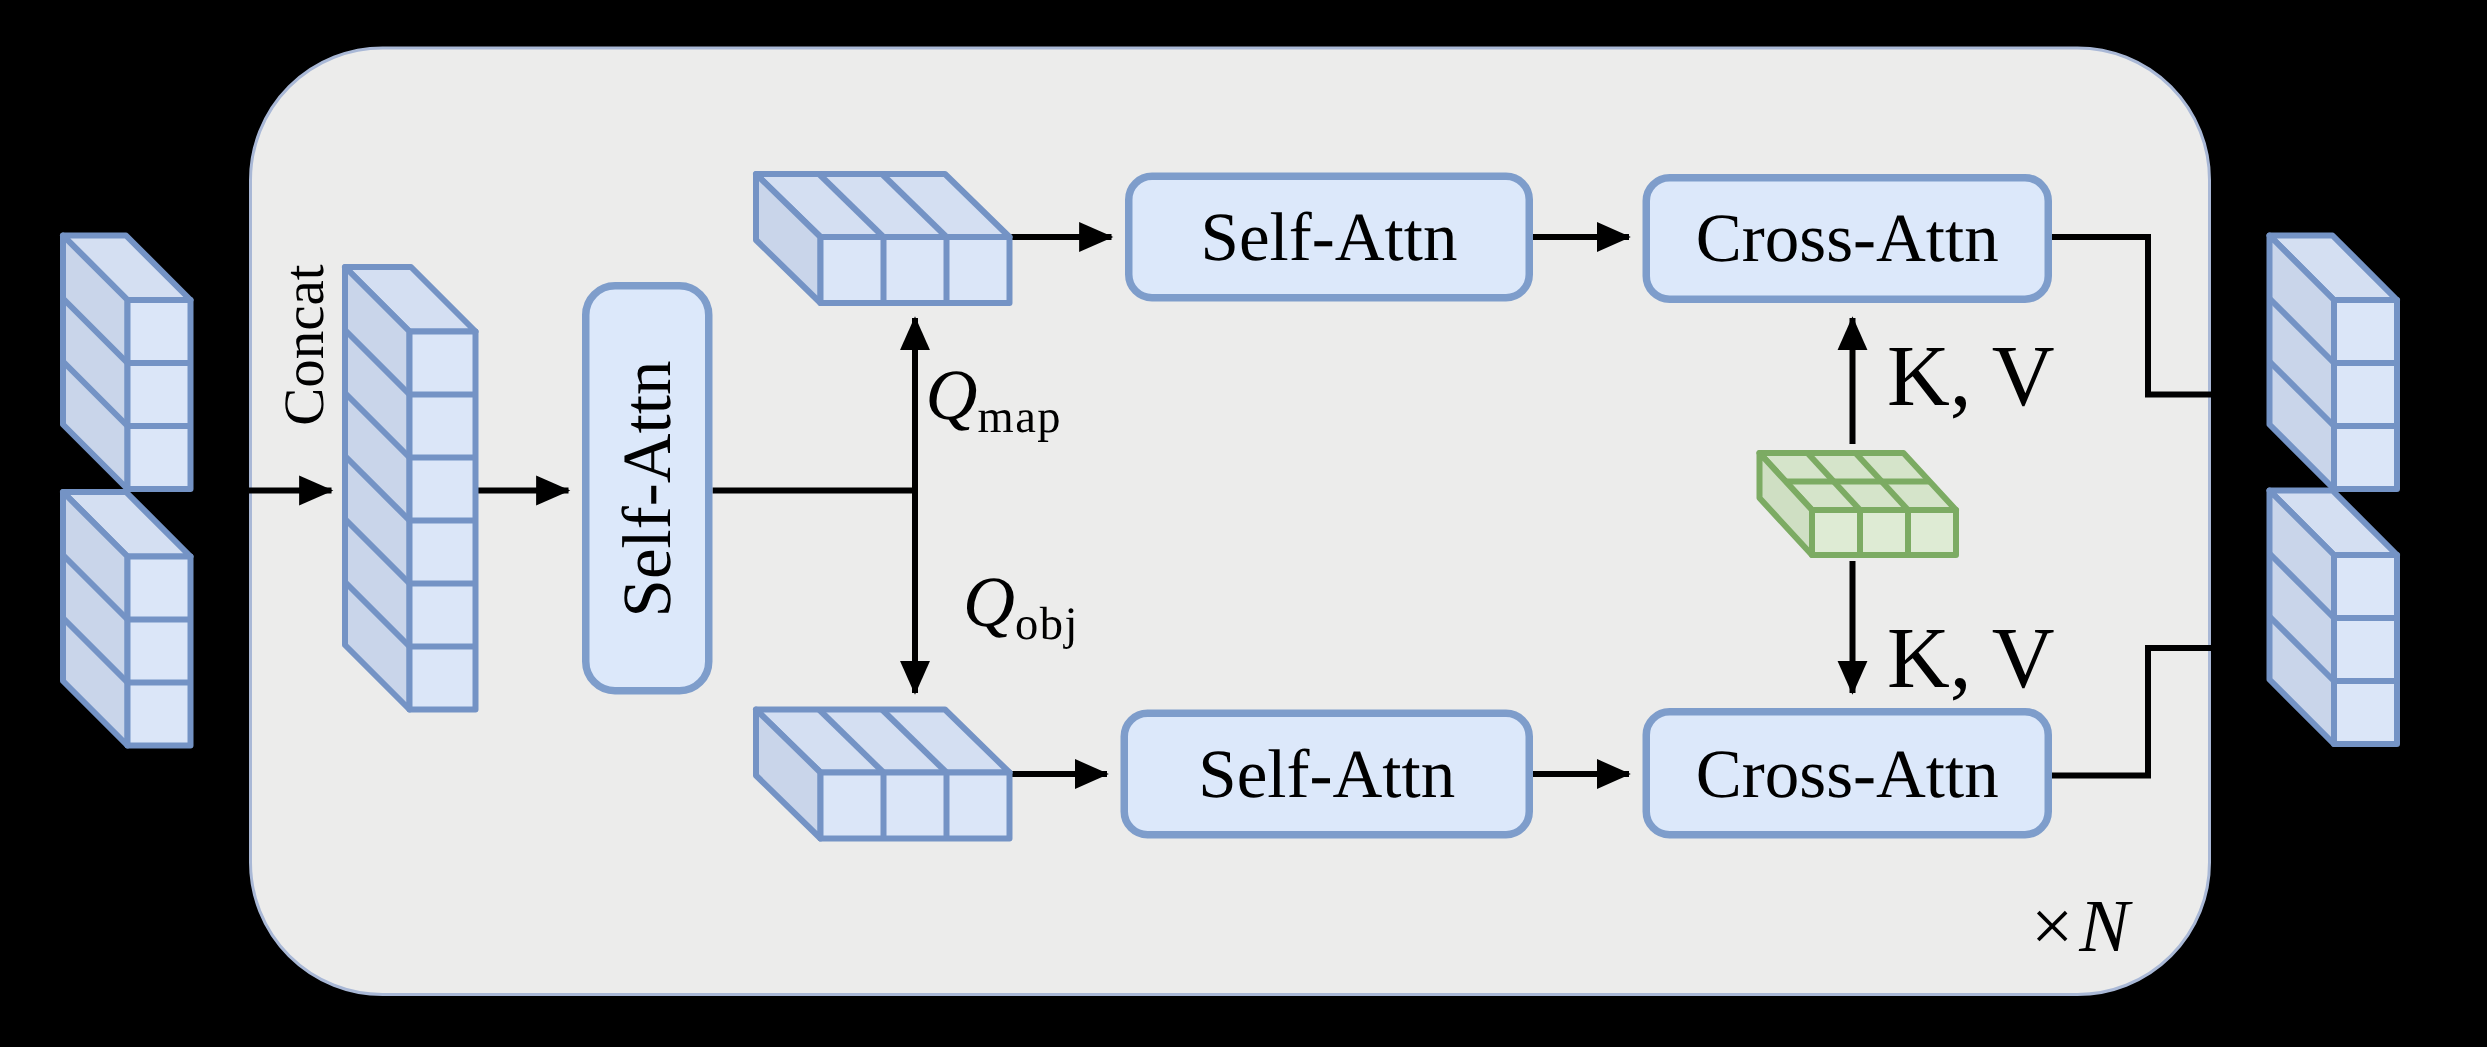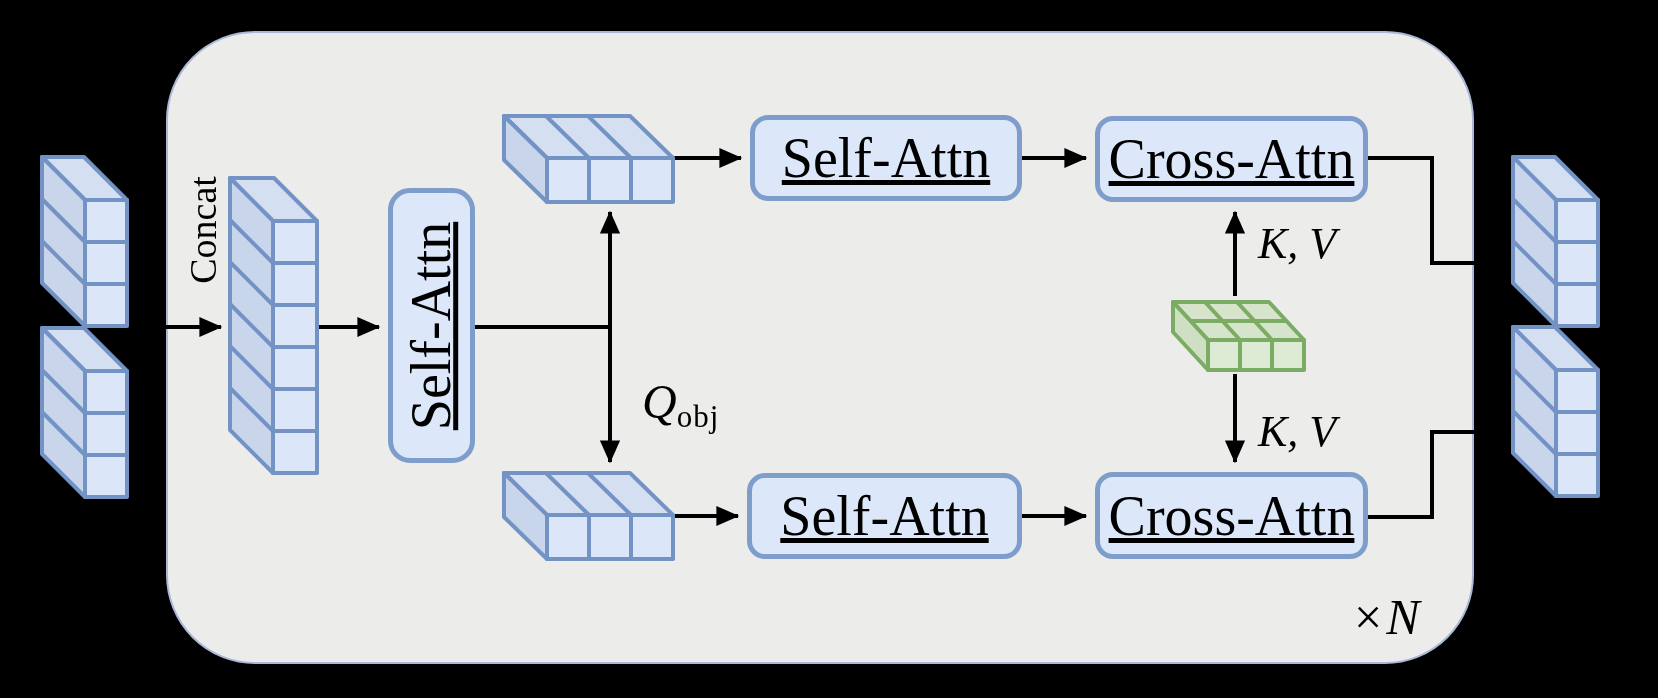--- a/index.html
+++ b/index.html
@@ -3,30 +3,30 @@
 <meta charset="utf-8">
 <style>
   html,body{margin:0;padding:0;background:#000;}
   .canvas{position:relative;width:1658px;height:698px;background:#000;overflow:hidden;
           font-family:"Liberation Serif", serif;color:#000;}
   .canvas svg{position:absolute;left:0;top:0;}
 
   
   .attn-box{position:absolute;background:#dce8fa;border:5px solid #7e9dcb;border-radius:18px;
             box-sizing:border-box;display:flex;align-items:center;justify-content:center;
-            font-size:56px;line-height:1;white-space:nowrap;text-decoration:underline;}
+            font-size:46px;line-height:1;white-space:nowrap;}
   .attn-box.vertical{border-radius:22px;}
   .attn-box.vertical span{transform:rotate(-90deg);white-space:nowrap;}
 
   .lbl{position:absolute;white-space:nowrap;line-height:1;}
   .concat-lbl{left:120px;top:210px;width:166px;height:40px;display:flex;align-items:center;
               justify-content:center;transform:rotate(-90deg);font-size:38px;}
   .q-lbl{font-size:48px;font-style:italic;}
   .q-lbl .sub{font-size:31px;font-style:normal;vertical-align:-9px;letter-spacing:1px;}
-  .kv-lbl{font-size:44px;font-style:italic;}
+  .kv-lbl{font-size:58px;}
   .xn-lbl{font-size:50px;}
   .xn-lbl .n{font-style:italic;margin-left:4px;}
 
   
   .panel{fill:#ececeb;stroke:#a9b8d6;stroke-width:2;}
   .bt{fill:#d4dff2;}  
   .bs{fill:#c9d5ea;}  
   .bf{fill:#dbe6f8;}  
   .blue{stroke:#7493c5;stroke-width:4;stroke-linejoin:round;}
   .gt{fill:#d5e4ca;}
@@ -167,20 +167,23 @@
 </div>
 
 <div class="attn-box" style="left:1095px;top:472px;width:273px;height:87px;">
   <span>Cross-Attn</span>
 </div>
 
 <div class="lbl concat-lbl">
   <span>Concat</span>
 </div>
 
+<div class="lbl q-lbl" style="left:617px;top:240px;">
+  <span>Q</span><span class="sub">map</span>
+</div>
 
 <div class="lbl q-lbl" style="left:642px;top:378px;">
   <span>Q</span><span class="sub">obj</span>
 </div>
 
 <div class="lbl kv-lbl" style="left:1258px;top:222px;">K, V</div>
 
 <div class="lbl kv-lbl" style="left:1258px;top:410px;">K, V</div>
 
 <div class="lbl xn-lbl" style="left:1354px;top:592px;">

